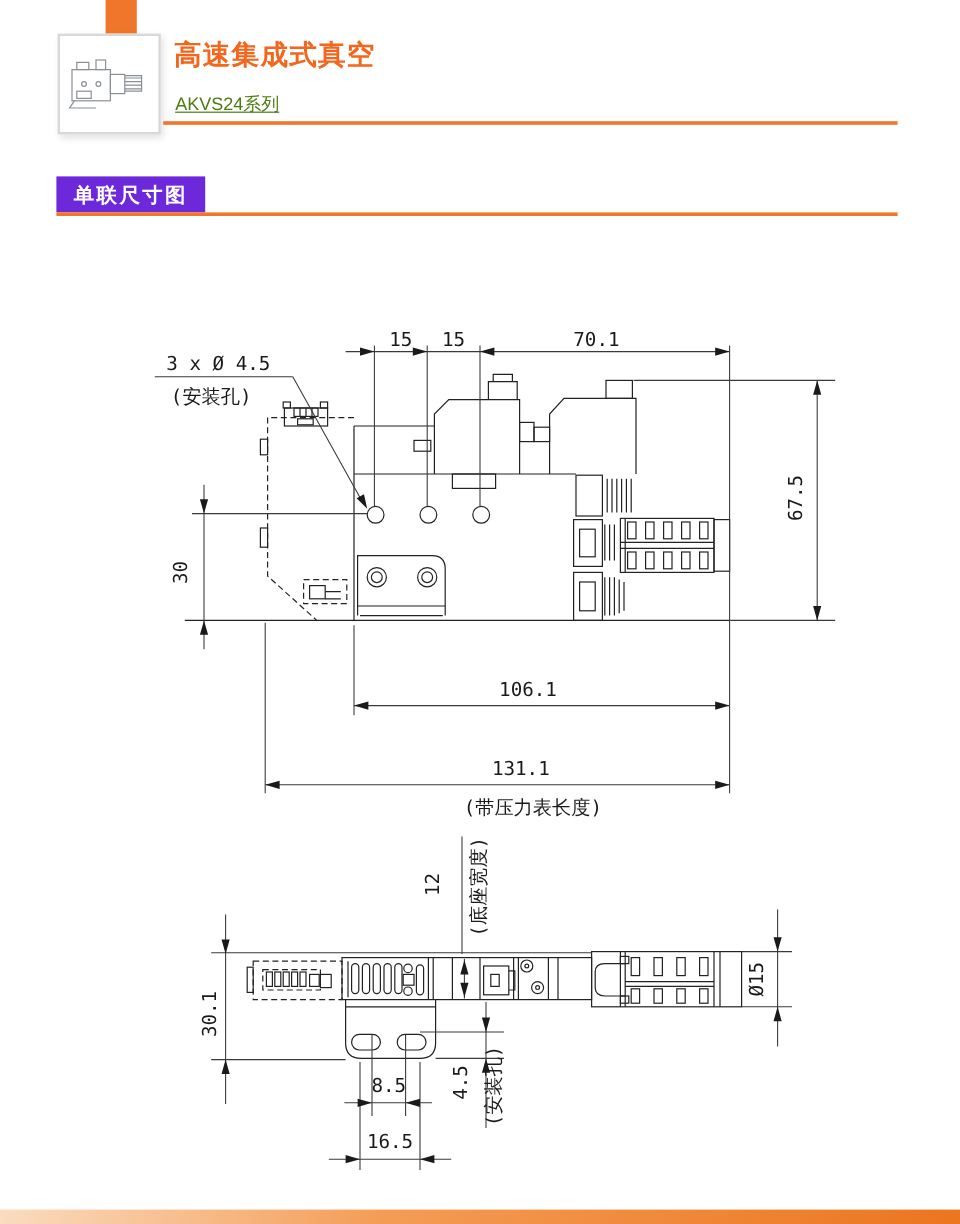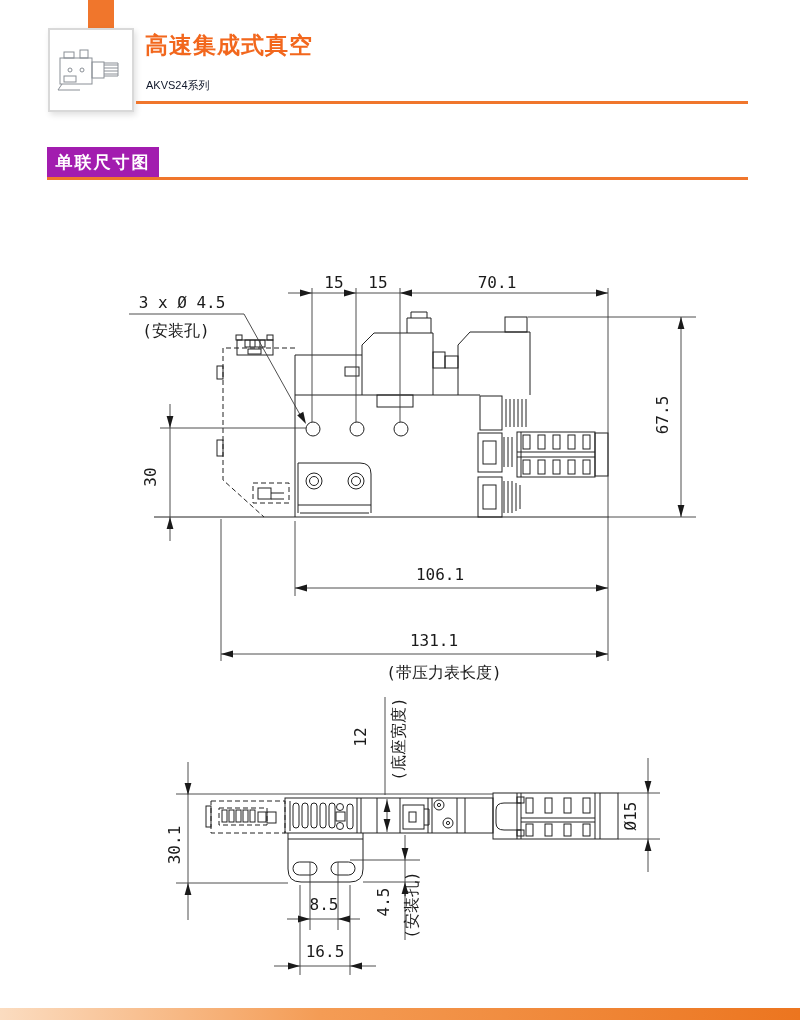--- a/index.html
+++ b/index.html
@@ -4,23 +4,23 @@
 <style>
   html,body{margin:0;padding:0;background:#ffffff;}
   #page{position:relative;width:800px;height:1020px;background:#ffffff;overflow:hidden;
         font-family:"Liberation Sans",sans-serif;}
   
   .top-tab{position:absolute;left:88px;top:0;width:26px;height:30px;background:#f0762c;}
   .thumb{position:absolute;left:48px;top:28px;width:86px;height:84px;background:#fff;
          border:2px solid #d9d9d9;box-shadow:2px 3px 6px rgba(0,0,0,.12);box-sizing:border-box;}
   .title{position:absolute;left:145px;top:30px;font-size:23px;font-weight:bold;color:#f2671d;
          letter-spacing:1px;}
-  .series{position:absolute;left:146px;top:78px;font-size:11px;color:#0f172a;}
+  .series{position:absolute;left:146px;top:78px;font-size:15px;color:#4d7c0f;text-decoration:underline;}
   .rule1{position:absolute;left:136px;top:101px;width:612px;height:3px;background:#f0762c;}
-  .badge{position:absolute;left:47px;top:147px;width:112px;height:30px;background:#a21caf;
+  .badge{position:absolute;left:47px;top:147px;width:124px;height:30px;background:#6d28d9;
          color:#fff;font-size:17px;font-weight:bold;display:flex;align-items:center;
          justify-content:center;letter-spacing:2px;}
   .rule2{position:absolute;left:47px;top:177px;width:701px;height:3px;background:#f0762c;}
   .footer-bar{position:absolute;left:0;top:1008px;width:800px;height:12px;
          background:linear-gradient(90deg,#fbdcc0 0%,#f49c55 40%,#ec751f 100%);}
   
   svg{position:absolute;left:0;}
   .st{stroke:#222;stroke-width:1;fill:none;stroke-linejoin:miter;}
   .dsh{stroke:#222;stroke-width:1;fill:none;stroke-dasharray:5 3;}
   .dim{stroke:#3a3a3a;stroke-width:0.9;fill:none;}

